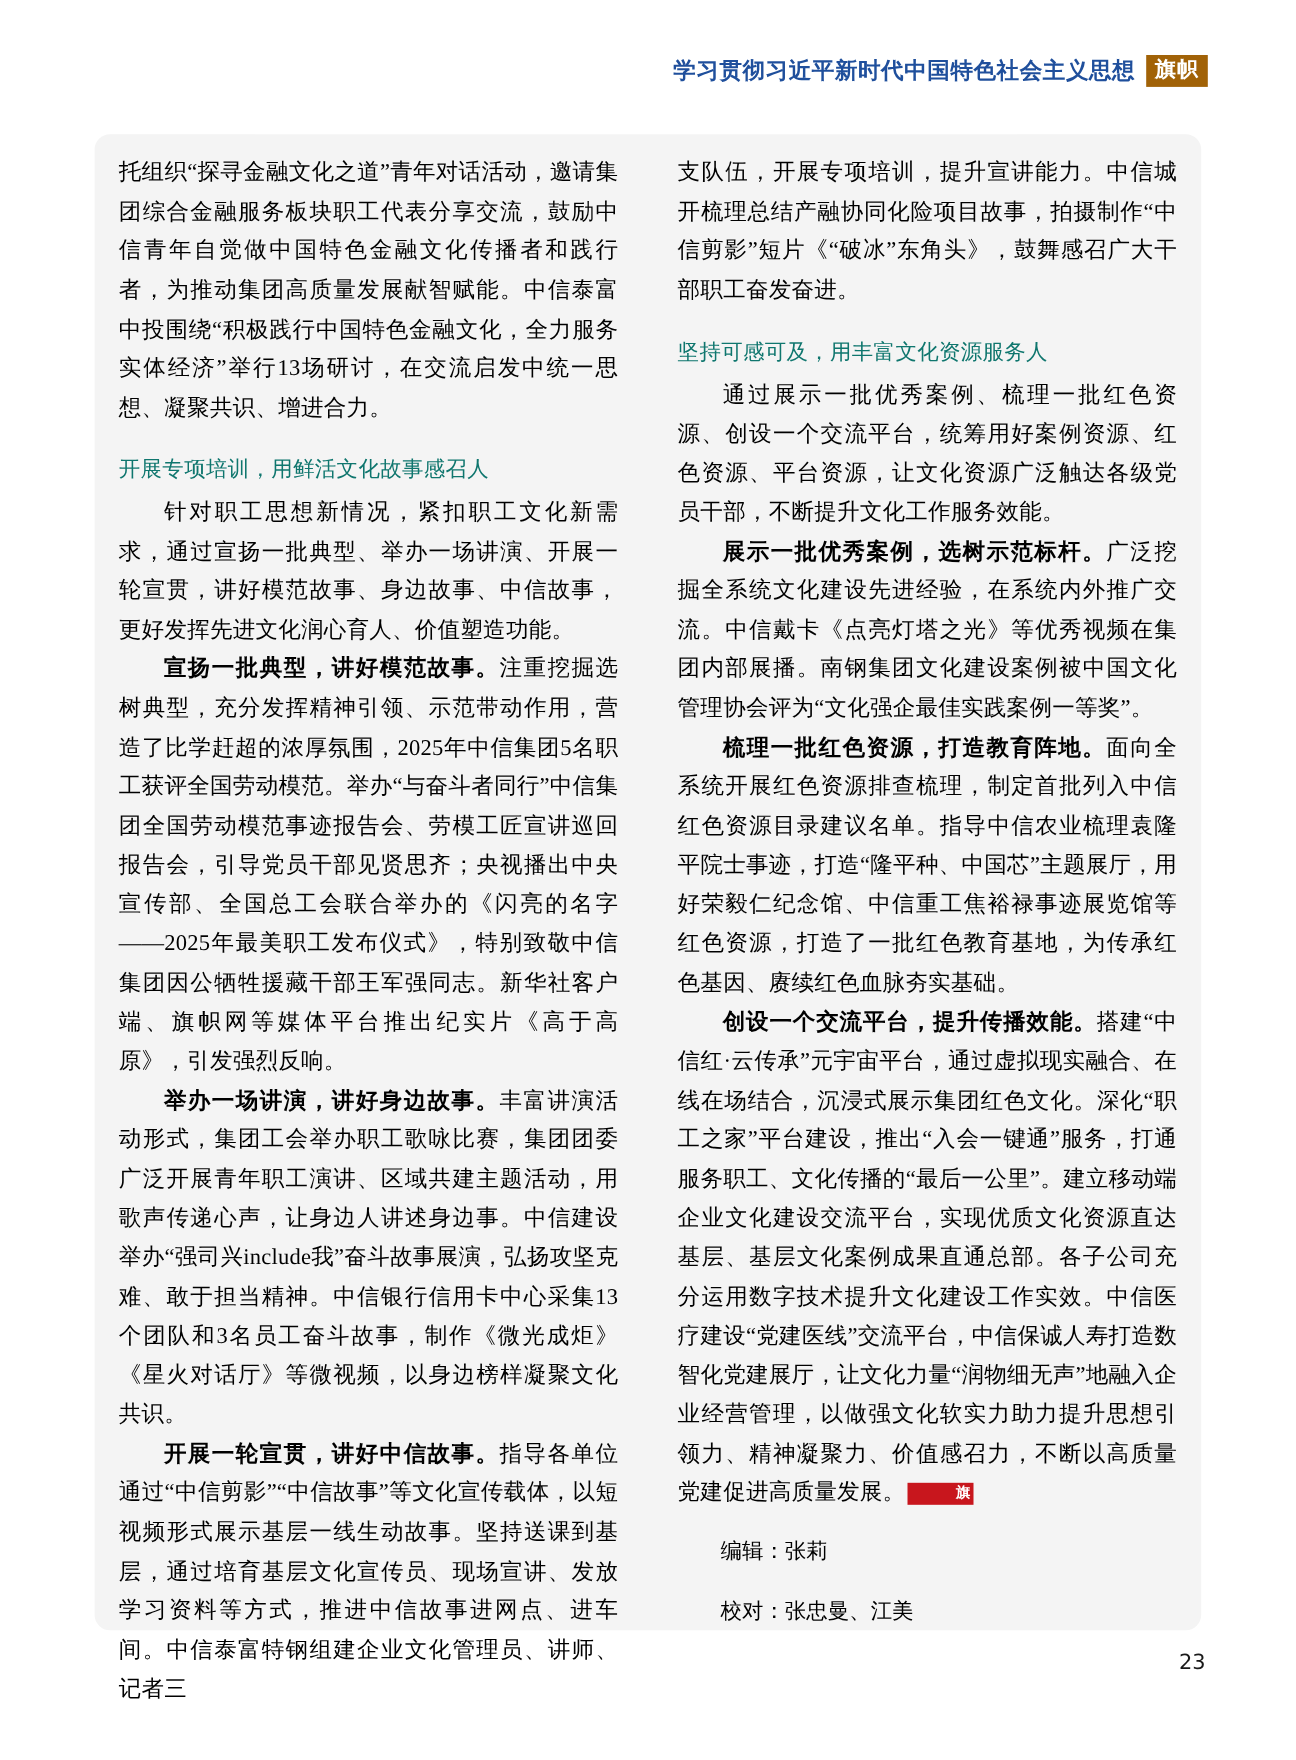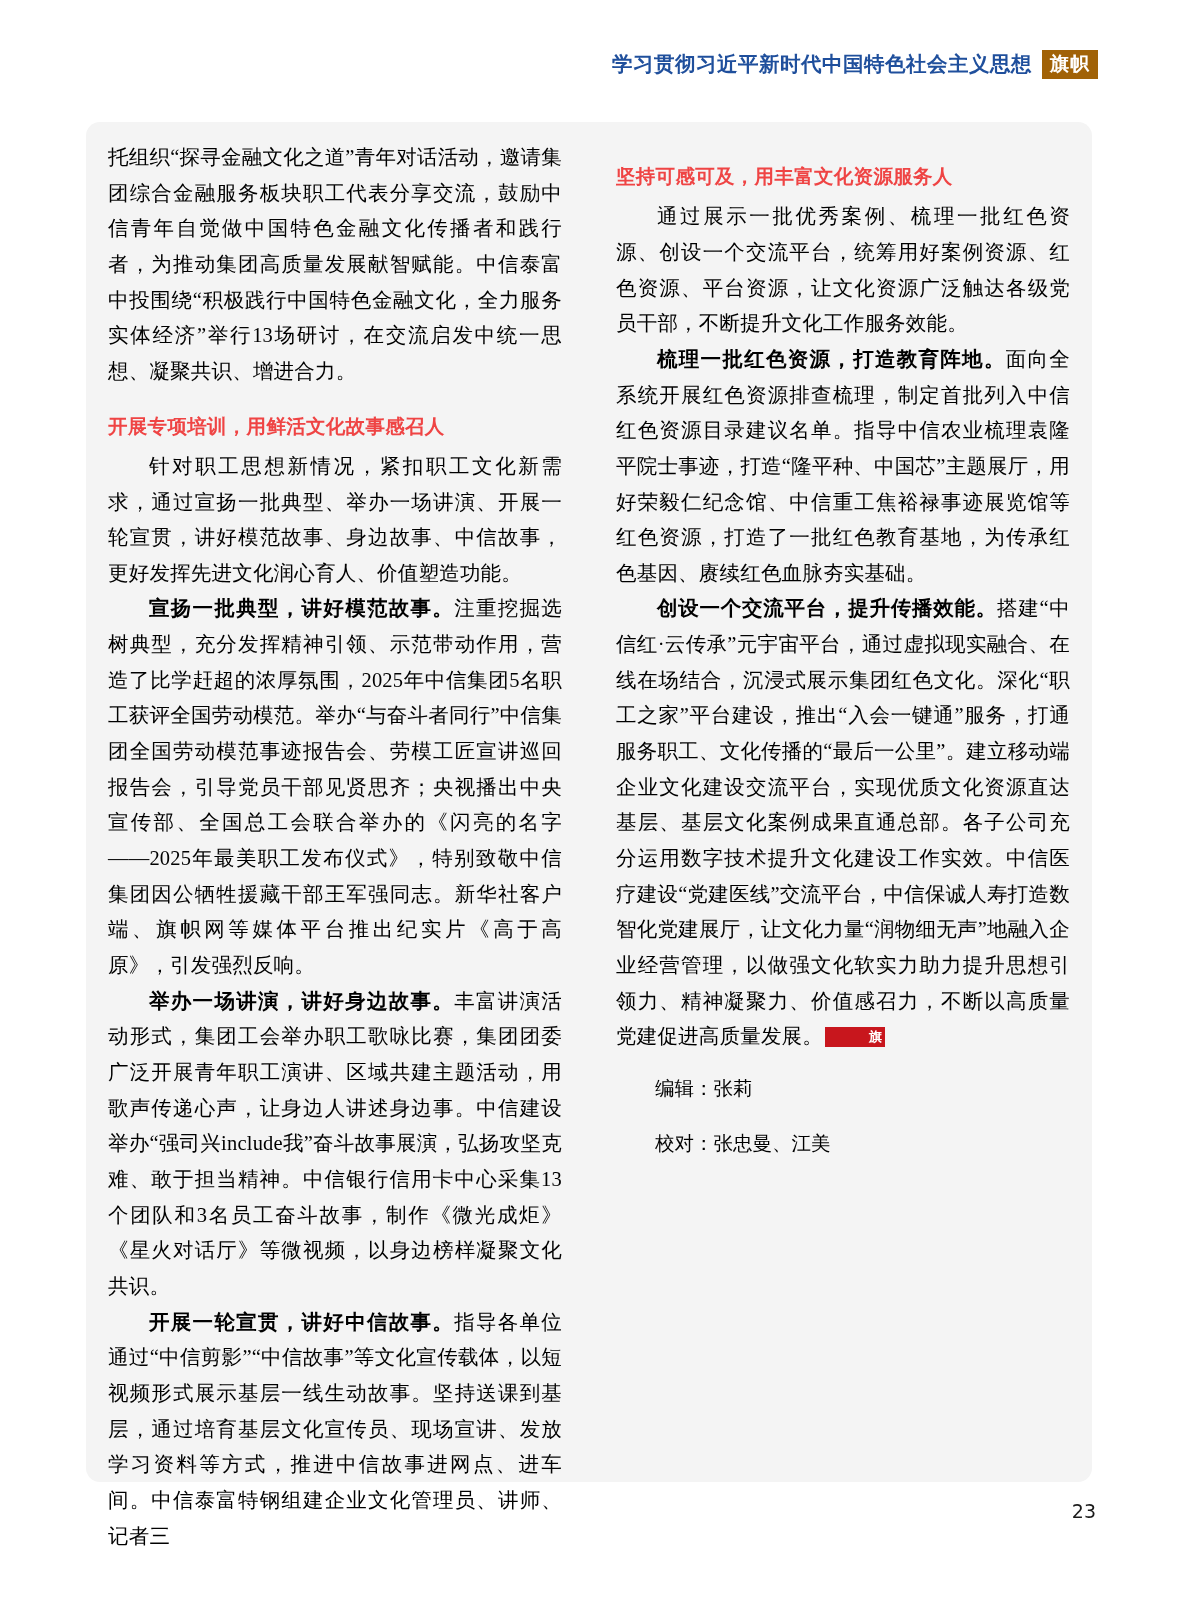--- a/index.html
+++ b/index.html
@@ -78,22 +78,22 @@
   p.indent {
     text-indent: 2em;
   }
   p.para + p.para {
     margin-top: 0;
   }
 
   h2.subhead {
     font-family: "DejaVu Sans", "Liberation Sans", sans-serif;
     font-size: 19.5px;
-    font-weight: bold;
-    color: #ef4444;
+    font-weight: normal;
+    color: #0f766e;
     margin: 22px 0 8px 0;
     line-height: 1.5;
     letter-spacing: 0.3px;
   }
 
   .lead {
     font-weight: bold;
   }
 
   .endmark {
@@ -152,25 +152,29 @@
     <p class="para indent">
       <span class="lead">举办一场讲演，讲好身边故事。</span><span>丰富讲演活动形式，集团工会举办职工歌咏比赛，集团团委广泛开展青年职工演讲、区域共建主题活动，用歌声传递心声，让身边人讲述身边事。中信建设举办“强司兴include我”奋斗故事展演，弘扬攻坚克难、敢于担当精神。中信银行信用卡中心采集13个团队和3名员工奋斗故事，制作《微光成炬》《星火对话厅》等微视频，以身边榜样凝聚文化共识。</span>
     </p>
 
     <p class="para indent">
       <span class="lead">开展一轮宣贯，讲好中信故事。</span><span>指导各单位通过“中信剪影”“中信故事”等文化宣传载体，以短视频形式展示基层一线生动故事。坚持送课到基层，通过培育基层文化宣传员、现场宣讲、发放学习资料等方式，推进中信故事进网点、进车间。中信泰富特钢组建企业文化管理员、讲师、记者三</span>
     </p>
   </div>
 
   <div class="col">
+    <p class="para">支队伍，开展专项培训，提升宣讲能力。中信城开梳理总结产融协同化险项目故事，拍摄制作“中信剪影”短片《“破冰”东角头》，鼓舞感召广大干部职工奋发奋进。</p>
 
     <h2 class="subhead">坚持可感可及，用丰富文化资源服务人</h2>
 
     <p class="para indent">通过展示一批优秀案例、梳理一批红色资源、创设一个交流平台，统筹用好案例资源、红色资源、平台资源，让文化资源广泛触达各级党员干部，不断提升文化工作服务效能。</p>
 
+    <p class="para indent">
+      <span class="lead">展示一批优秀案例，选树示范标杆。</span><span>广泛挖掘全系统文化建设先进经验，在系统内外推广交流。中信戴卡《点亮灯塔之光》等优秀视频在集团内部展播。南钢集团文化建设案例被中国文化管理协会评为“文化强企最佳实践案例一等奖”。</span>
+    </p>
 
     <p class="para indent">
       <span class="lead">梳理一批红色资源，打造教育阵地。</span><span>面向全系统开展红色资源排查梳理，制定首批列入中信红色资源目录建议名单。指导中信农业梳理袁隆平院士事迹，打造“隆平种、中国芯”主题展厅，用好荣毅仁纪念馆、中信重工焦裕禄事迹展览馆等红色资源，打造了一批红色教育基地，为传承红色基因、赓续红色血脉夯实基础。</span>
     </p>
 
     <p class="para indent">
       <span class="lead">创设一个交流平台，提升传播效能。</span><span>搭建“中信红·云传承”元宇宙平台，通过虚拟现实融合、在线在场结合，沉浸式展示集团红色文化。深化“职工之家”平台建设，推出“入会一键通”服务，打通服务职工、文化传播的“最后一公里”。建立移动端企业文化建设交流平台，实现优质文化资源直达基层、基层文化案例成果直通总部。各子公司充分运用数字技术提升文化建设工作实效。中信医疗建设“党建医线”交流平台，中信保诚人寿打造数智化党建展厅，让文化力量“润物细无声”地融入企业经营管理，以做强文化软实力助力提升思想引领力、精神凝聚力、价值感召力，不断以高质量党建促进高质量发展。</span><span class="endmark">旗</span>
     </p>
 
     <div class="credits">编辑：张莉</div>

